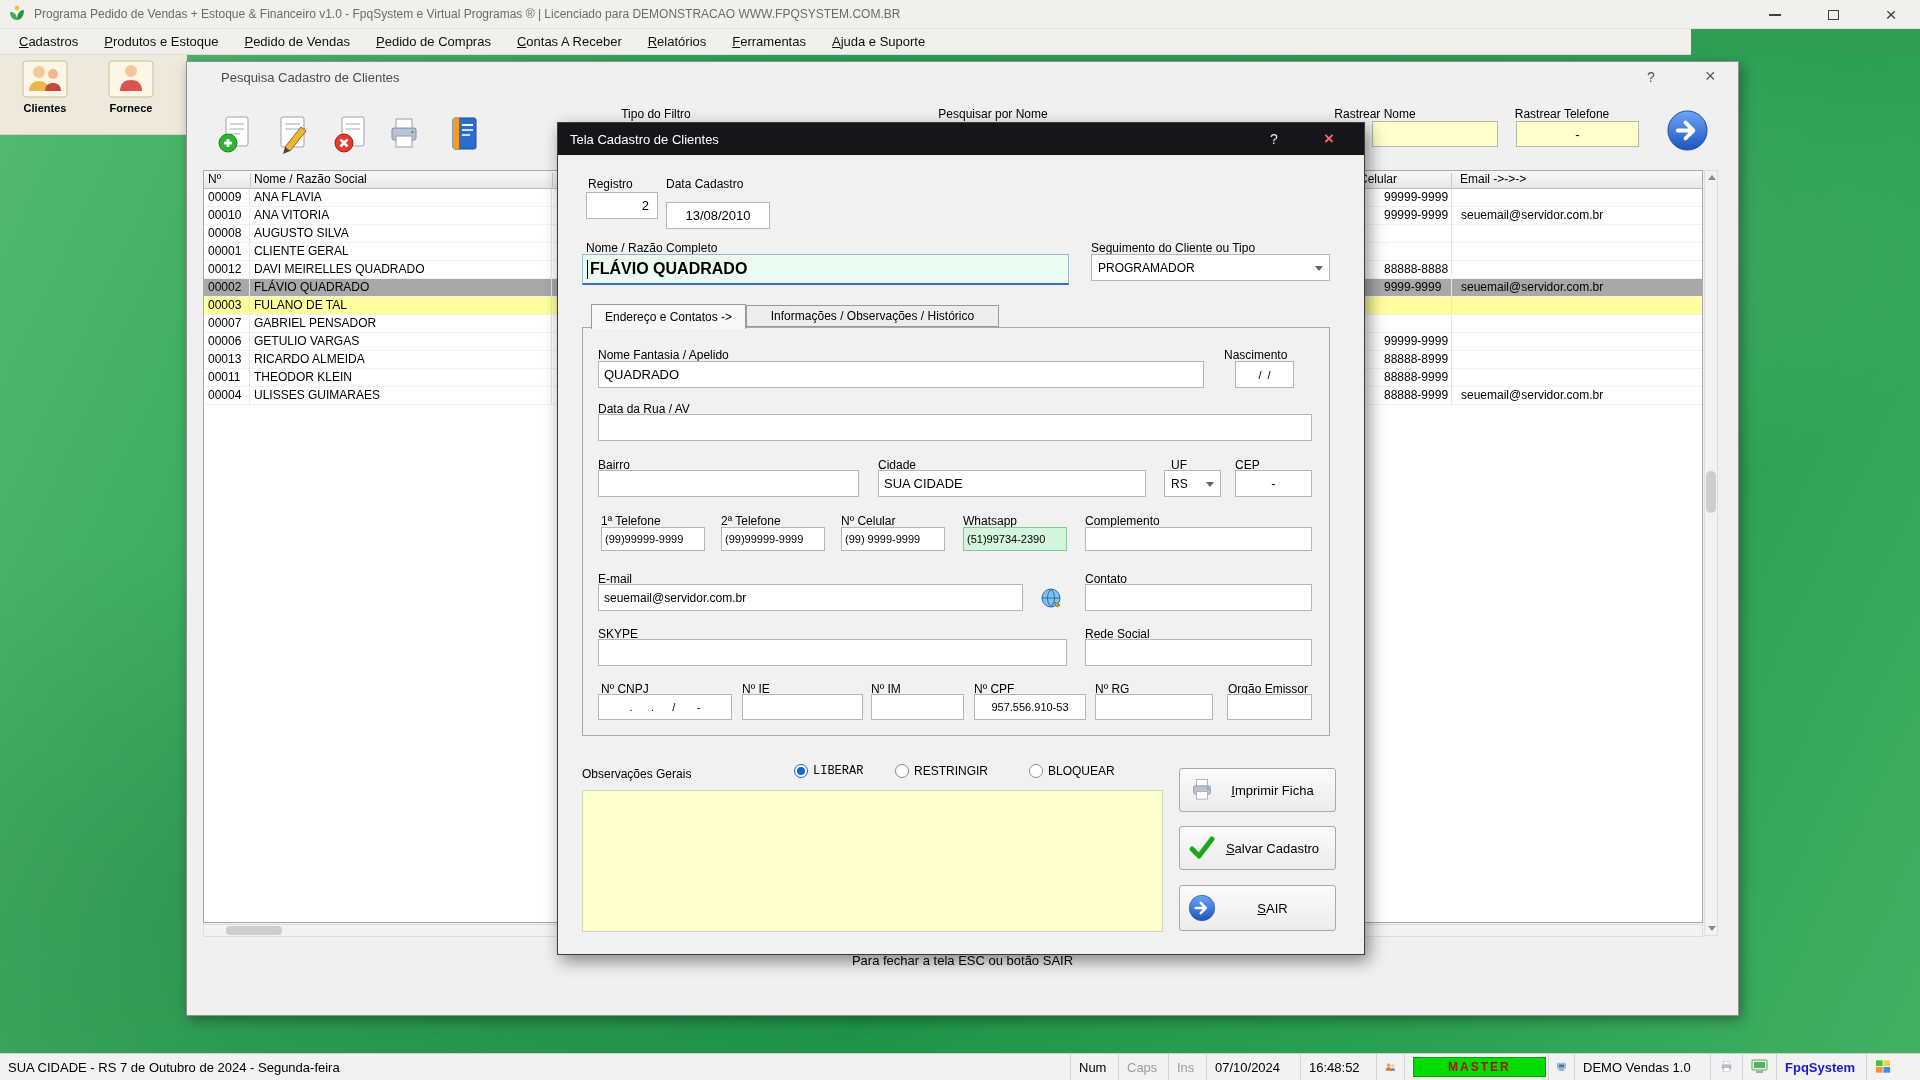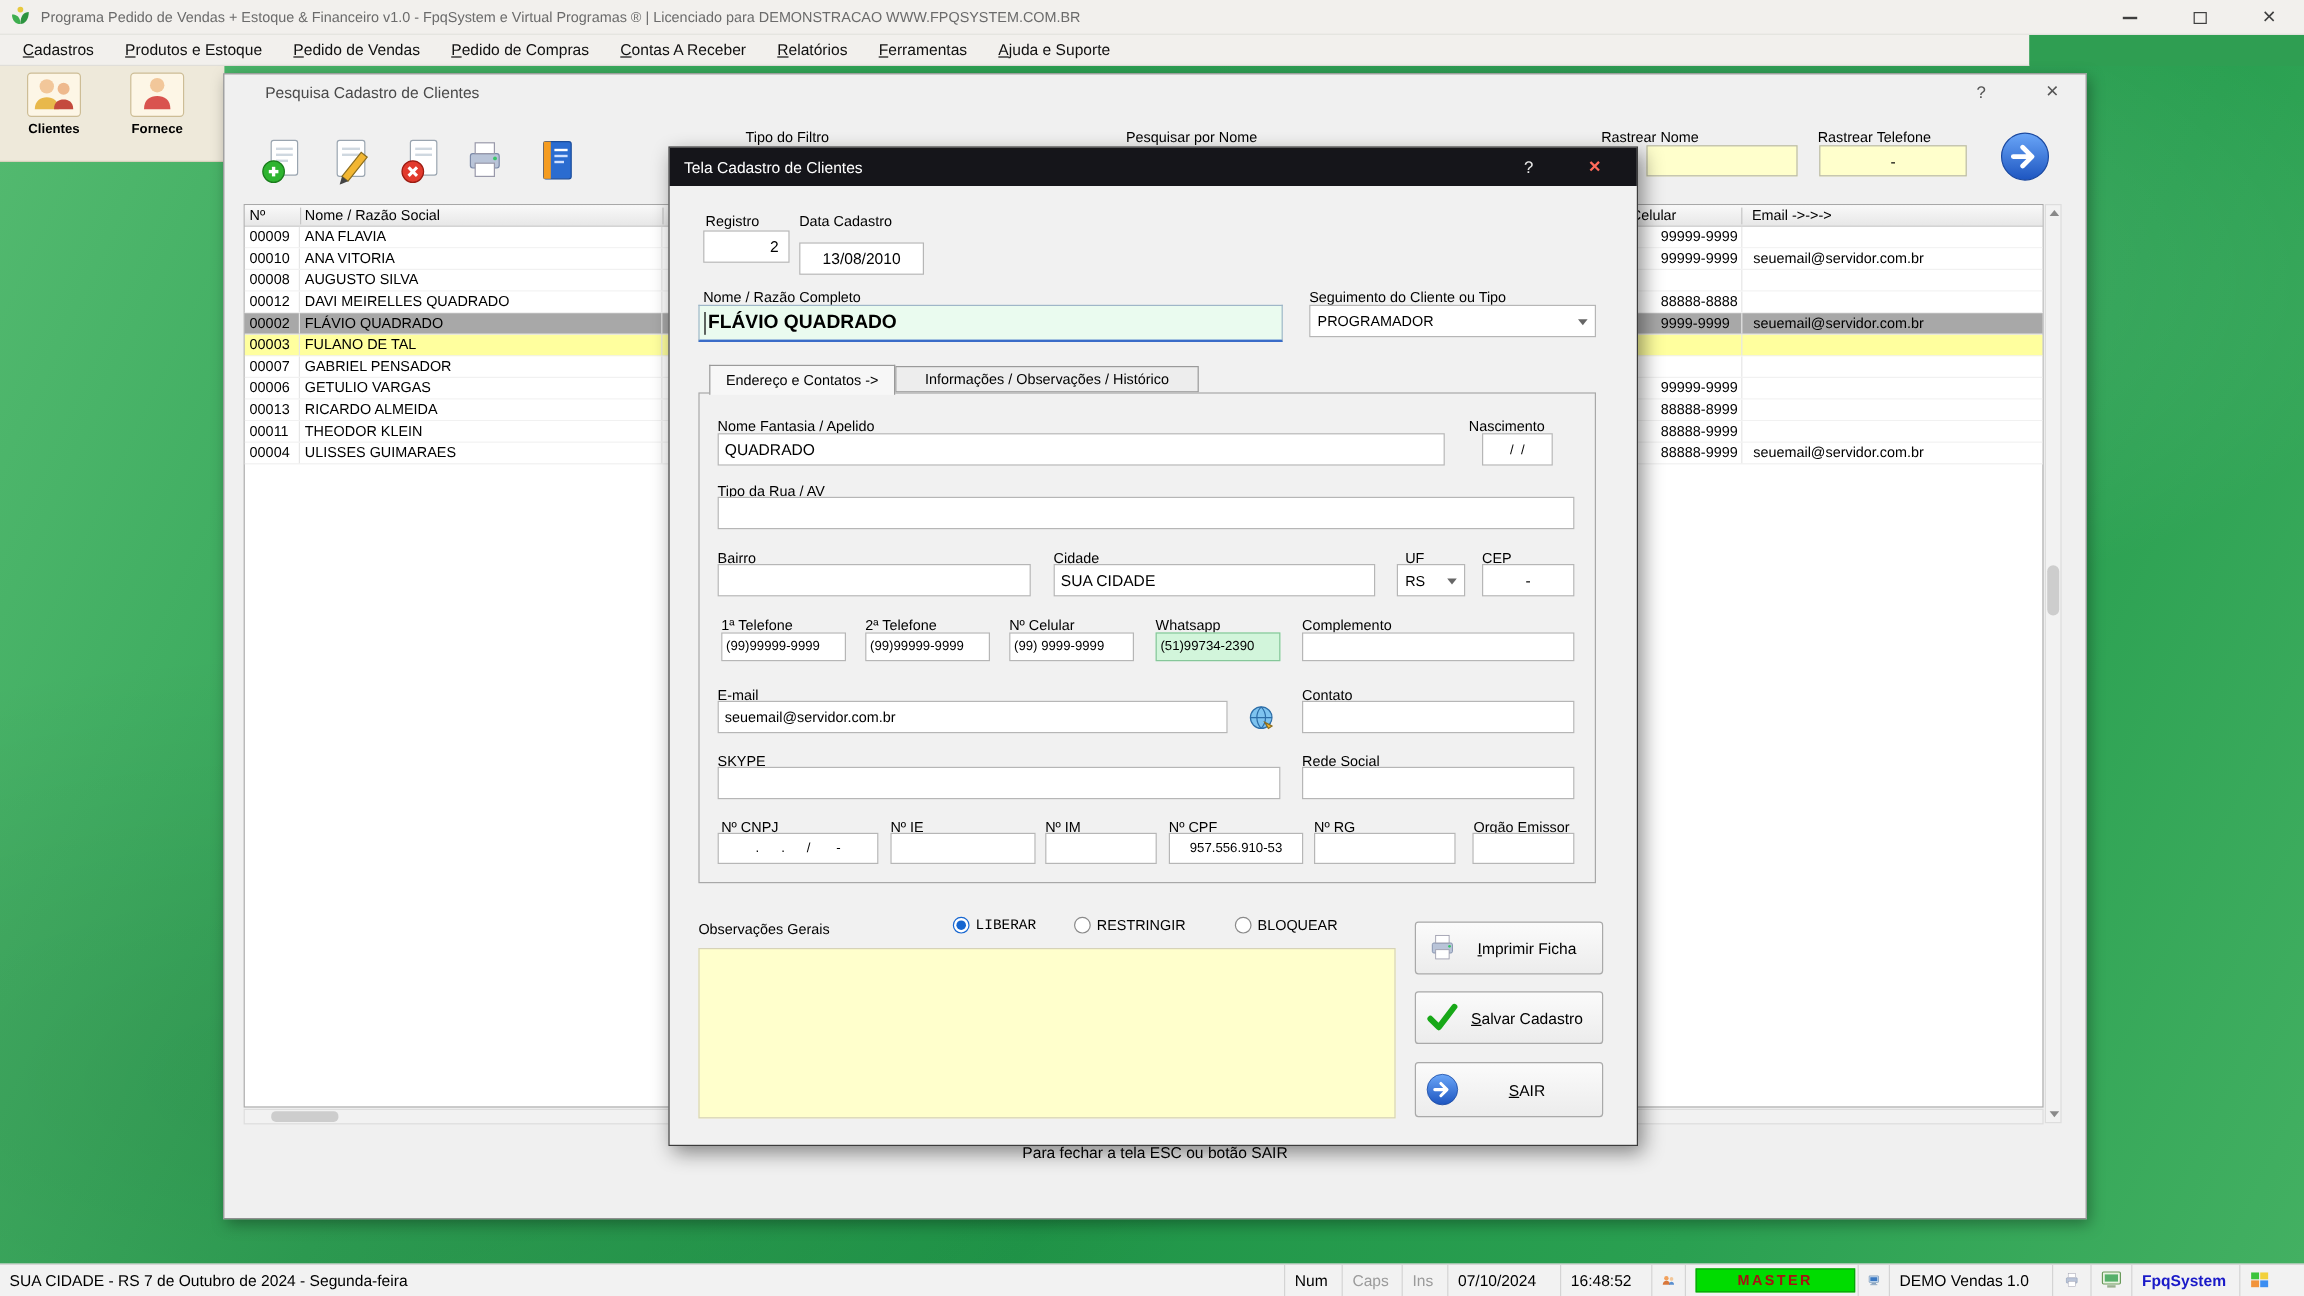--- a/index.html
+++ b/index.html
@@ -253,20 +253,26 @@
           <span class="c-cel">99999-9999</span>
           <span class="c-email">seuemail@servidor.com.br</span>
         </div>
         <div class="trow hl-none">
           <span class="c-num">00008</span>
           <span class="c-nome">AUGUSTO SILVA</span>
           <span class="c-cel"></span>
           <span class="c-email"></span>
         </div>
         <div class="trow hl-none">
+          <span class="c-num">00001</span>
+          <span class="c-nome">CLIENTE GERAL</span>
+          <span class="c-cel"></span>
+          <span class="c-email"></span>
+        </div>
+        <div class="trow hl-none">
           <span class="c-num">00012</span>
           <span class="c-nome">DAVI MEIRELLES QUADRADO</span>
           <span class="c-cel">88888-8888</span>
           <span class="c-email"></span>
         </div>
         <div class="trow hl-selected">
           <span class="c-num">00002</span>
           <span class="c-nome">FLÁVIO QUADRADO</span>
           <span class="c-cel">9999-9999</span>
           <span class="c-email">seuemail@servidor.com.br</span>
@@ -353,21 +359,21 @@
     <span>Informações / Observações / Histórico</span>
   </div>
 
   <div id="tab-panel"></div>
 
   <span class="mlabel" style="left:40px;top:225px">Nome Fantasia / Apelido</span>
   <input class="minput" style="left: 40px; top: 238px; width: 606px;" value="QUADRADO">
   <span class="mlabel" style="left:666px;top:225px">Nascimento</span>
   <input class="minput sm" style="left: 677px; top: 238px; width: 59px; height: 27px; text-align: center;" value="/  /">
 
-  <span class="mlabel" style="left:40px;top:279px">Tipo da Rua / AV</span>
+  <span class="mlabel" style="left:40px;top:279px">Data da Rua / AV</span>
   <input class="minput" style="left: 40px; top: 291px; width: 714px;">
 
   <span class="mlabel" style="left:40px;top:335px">Bairro</span>
   <input class="minput" style="left: 40px; top: 347px; width: 261px;">
   <span class="mlabel" style="left:320px;top:335px">Cidade</span>
   <input class="minput" style="left: 320px; top: 347px; width: 268px;" value="SUA CIDADE">
   <span class="mlabel" style="left:613px;top:335px">UF</span>
   <div class="mselect" style="left:606px;top:347px;width:57px">
     <span>RS</span>
     <span class="chev"></span>

